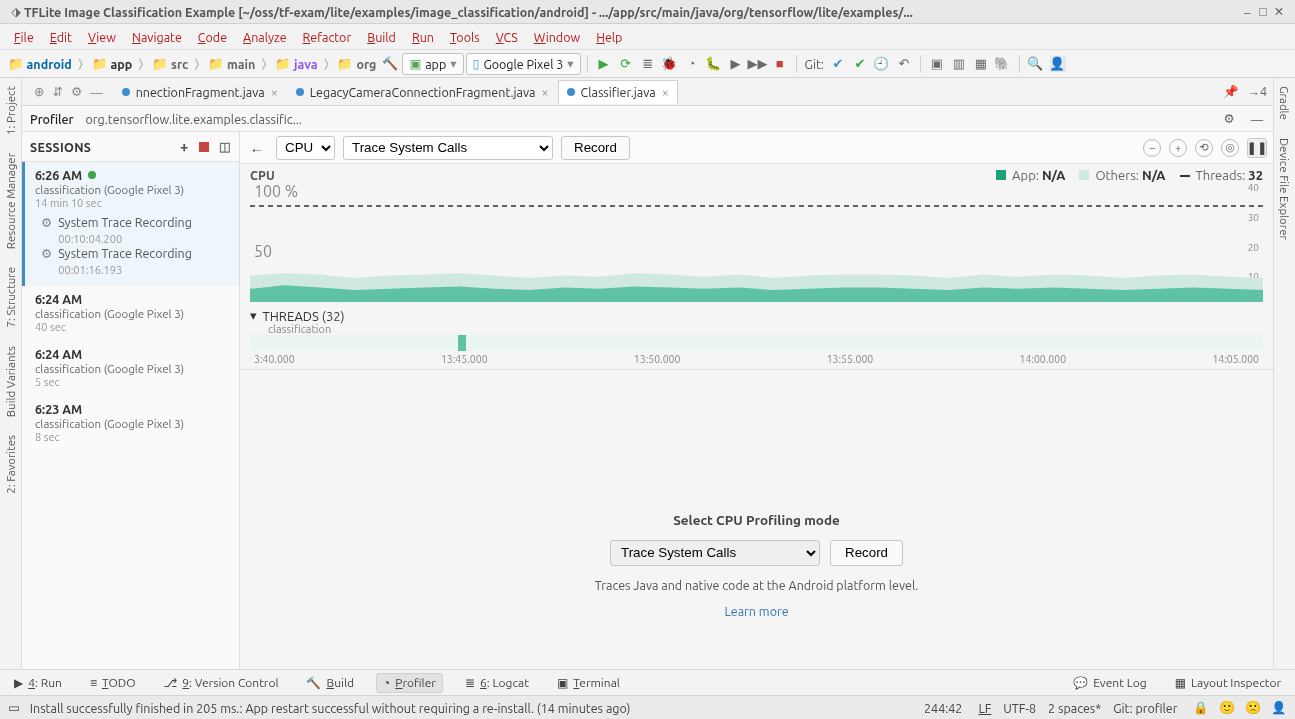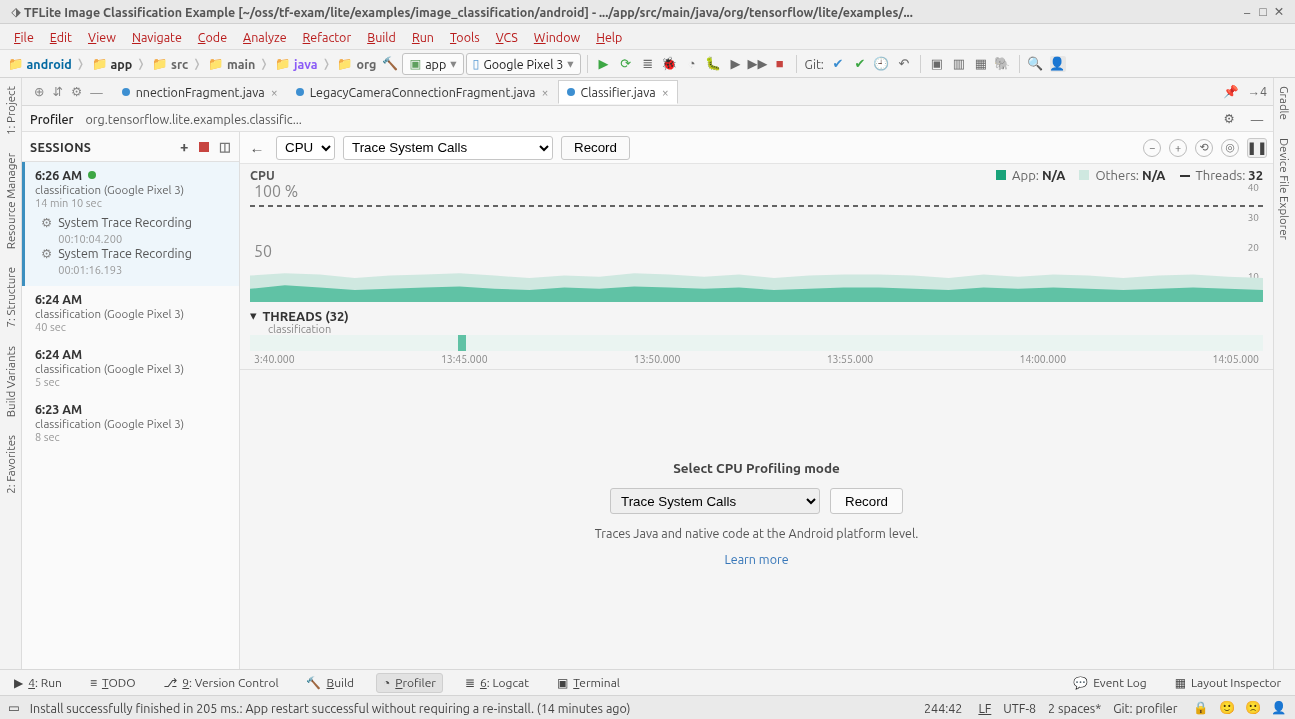--- a/index.html
+++ b/index.html
@@ -64,21 +64,21 @@
   .cpu-hdr .legend { margin-left:auto; display:flex; gap:14px; align-items:center; font-size:13px; color:#666;}
   .legend .sw { width:10px; height:10px; display:inline-block; margin-right:3px;}
   .chartwrap { position:relative; height:120px; margin:0 10px 2px 10px; border-bottom:1px solid #e0e0e0;}
   .chartwrap svg{position:absolute; inset:0;}
   .chartwrap .yl { position:absolute; left:4px; font-size:16px; color:#888;}
   .chartwrap .yr { position:absolute; right:4px; font-size:10px; color:#888;}
   .threads-hdr { padding:4px 10px; font-size:13px; color:#333; display:flex; align-items:center; gap:6px; cursor:pointer;}
   .threads-strip{ height:16px; margin:0 10px; background:#eaf4f1; position:relative;}
   .threads-strip .spike{position:absolute; top:0; bottom:0; width:8px; background:#60c2a5; left:20.5%;}
   .timeaxis{ display:flex; justify-content:space-between; padding:2px 14px 4px 14px; font-size:10.5px; color:#888; border-bottom:1px solid #e0e0e0;}
-  .modepanel{ flex:1; display:flex; flex-direction:column; align-items:center; justify-content:flex-start; padding-top:90px; gap:12px;}
+  .modepanel{ flex:1; display:flex; flex-direction:column; align-items:center; justify-content:center; padding-top:90px; gap:12px;}
   .modepanel h3{ margin:0; font-size:13.5px; font-weight:600; color:#444;}
   .modepanel .row{ display:flex; gap:10px;}
   .modepanel select{ width:210px; height:26px; border:1px solid #c6c6c6; border-radius:3px; padding:0 6px;}
   .modepanel button{ height:26px; padding:0 14px; border:1px solid #c6c6c6; border-radius:3px; background:#fafafa; cursor:pointer;}
   .modepanel .desc{ color:#555;}
   .modepanel a{ color:#3676b8; text-decoration:none; cursor:pointer;}
   .bottombar { height:26px; border-top:1px solid #d8d8d8; background:#f3f3f3; display:flex; align-items:center; padding:0 8px; gap:16px;}
   .bottombar .bt { display:flex; align-items:center; gap:5px; padding:2px 6px; color:#444; cursor:pointer; font-size:12px;}
   .bottombar .bt u{text-decoration:underline;}
   .bottombar .bt.active{ background:#e2e2e2; border:1px solid #cfcfcf; border-radius:3px;}
@@ -315,21 +315,21 @@
           <span class="yr" style="top:75%">10</span>
         <svg viewBox="0 0 1013 120" preserveAspectRatio="none">
               <path d="M0,120 L0.0,93.6 L34.9,91.2 L69.9,92.4 L104.8,96.0 L139.7,93.6 L174.7,92.4 L209.6,91.2 L244.5,93.6 L279.4,96.0 L314.4,93.6 L349.3,94.8 L384.2,91.2 L419.2,92.4 L454.1,94.8 L489.0,92.4 L524.0,96.0 L558.9,93.6 L593.8,92.4 L628.8,92.4 L663.7,93.6 L698.6,96.0 L733.6,92.4 L768.5,94.8 L803.4,92.4 L838.3,93.6 L873.3,96.0 L908.2,93.6 L943.1,92.4 L978.1,94.8 L1013.0,96.0 L1013,120 Z" fill="#cfe8e0" stroke="none"></path>
               <path d="M0,120 L0.0,106.8 L34.9,103.2 L69.9,105.6 L104.8,108.0 L139.7,106.8 L174.7,105.6 L209.6,104.4 L244.5,106.8 L279.4,108.0 L314.4,105.6 L349.3,106.8 L384.2,104.4 L419.2,105.6 L454.1,106.8 L489.0,105.6 L524.0,108.0 L558.9,106.8 L593.8,105.6 L628.8,105.6 L663.7,106.8 L698.6,108.0 L733.6,105.6 L768.5,106.8 L803.4,105.6 L838.3,106.8 L873.3,108.0 L908.2,106.8 L943.1,105.6 L978.1,106.8 L1013.0,108.0 L1013,120 Z" fill="#60c2a5" stroke="none"></path>
               <line x1="0" x2="1013" y1="24" y2="24" stroke="#333" stroke-width="1.5" stroke-dasharray="5,4"></line>
             </svg>
           </div>
 
         <div class="threads-hdr">
           <span>▾</span>
-          <span style="font-weight:700;">THREADS (32)</span>
+          <span style="font-weight:400;">THREADS (32)</span>
         </div>
         <div style="padding-left:28px;margin-top:-4px;color:#888;font-size:11px;">classification</div>
         <div class="threads-strip">
             <div class="spike"></div>
           </div>
         <div class="timeaxis" id="timeaxis">
             <span>3:40.000</span>
             <span>13:45.000</span>
             <span>13:50.000</span>
             <span>13:55.000</span>

